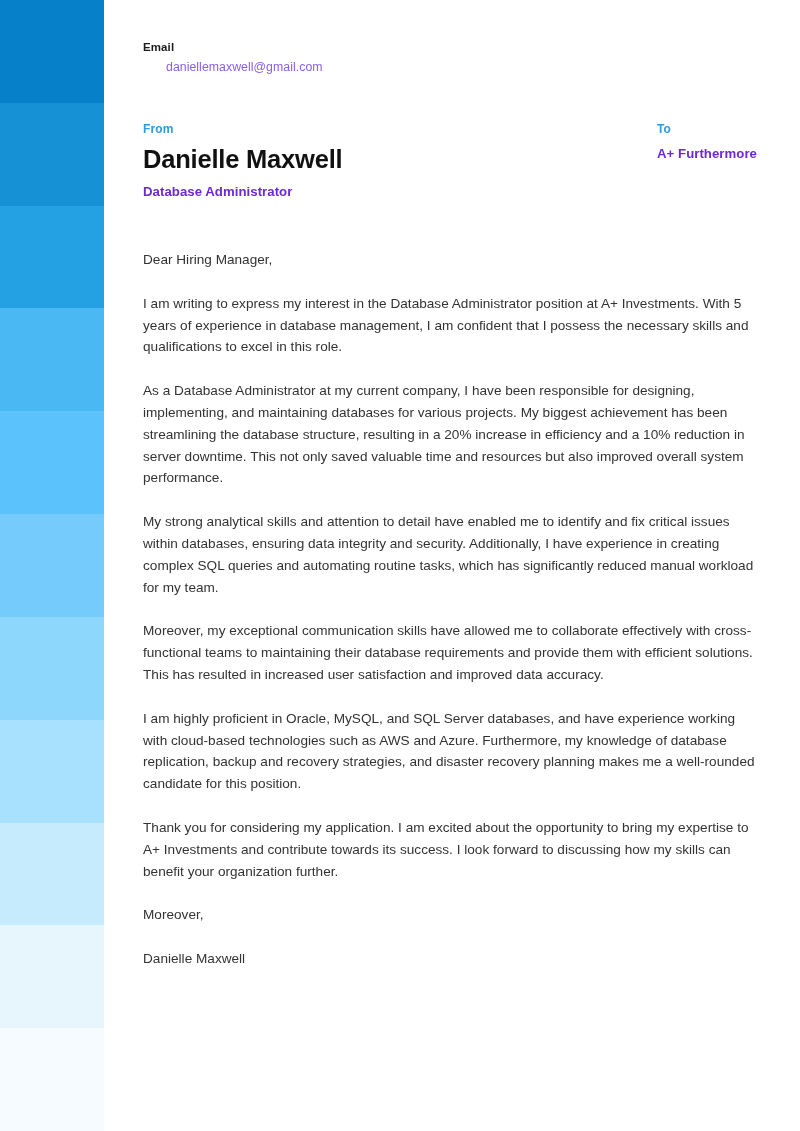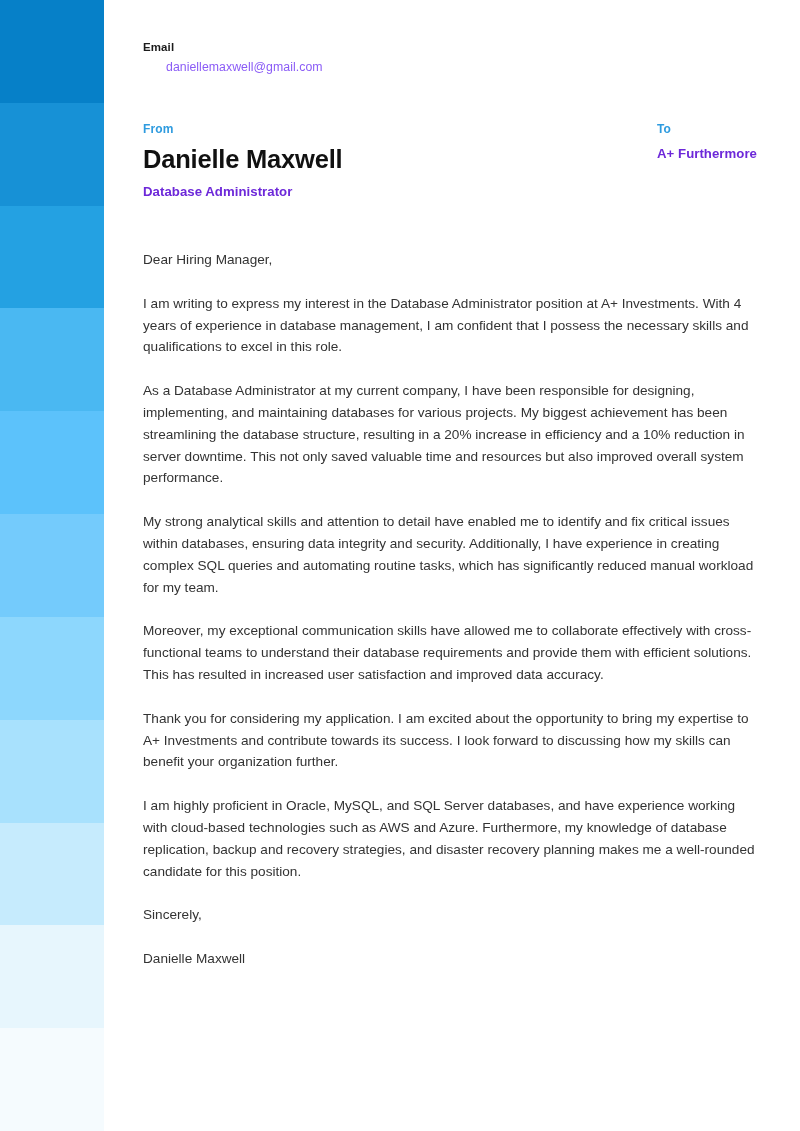--- a/index.html
+++ b/index.html
@@ -157,24 +157,24 @@
         <div class="party-sub">Database Administrator</div>
       </div>
       <div class="party-right">
         <div class="party-tag">To</div>
         <div class="party-sub">A+ Furthermore</div>
       </div>
     </div>
 
     <div class="letter">
       <p class="salutation">Dear Hiring Manager,</p>
-      <p>I am writing to express my interest in the Database Administrator position at A+ Investments. With 4 years of experience in database management, I am confident that I possess the necessary skills and qualifications to excel in this role.</p>
+      <p>I am writing to express my interest in the Database Administrator position at A+ Investments. With 5 years of experience in database management, I am confident that I possess the necessary skills and qualifications to excel in this role.</p>
       <p>As a Database Administrator at my current company, I have been responsible for designing, implementing, and maintaining databases for various projects. My biggest achievement has been streamlining the database structure, resulting in a 20% increase in efficiency and a 10% reduction in server downtime. This not only saved valuable time and resources but also improved overall system performance.</p>
       <p>My strong analytical skills and attention to detail have enabled me to identify and fix critical issues within databases, ensuring data integrity and security. Additionally, I have experience in creating complex SQL queries and automating routine tasks, which has significantly reduced manual workload for my team.</p>
-      <p>Moreover, my exceptional communication skills have allowed me to collaborate effectively with cross-functional teams to understand their database requirements and provide them with efficient solutions. This has resulted in increased user satisfaction and improved data accuracy.</p>
+      <p>Moreover, my exceptional communication skills have allowed me to collaborate effectively with cross-functional teams to maintaining their database requirements and provide them with efficient solutions. This has resulted in increased user satisfaction and improved data accuracy.</p>
+      <p>I am highly proficient in Oracle, MySQL, and SQL Server databases, and have experience working with cloud-based technologies such as AWS and Azure. Furthermore, my knowledge of database replication, backup and recovery strategies, and disaster recovery planning makes me a well-rounded candidate for this position.</p>
       <p>Thank you for considering my application. I am excited about the opportunity to bring my expertise to A+ Investments and contribute towards its success. I look forward to discussing how my skills can benefit your organization further.</p>
-      <p>I am highly proficient in Oracle, MySQL, and SQL Server databases, and have experience working with cloud-based technologies such as AWS and Azure. Furthermore, my knowledge of database replication, backup and recovery strategies, and disaster recovery planning makes me a well-rounded candidate for this position.</p>
-      <p class="closing-line">Sincerely,</p>
+      <p class="closing-line">Moreover,</p>
       <p class="signature">Danielle Maxwell</p>
     </div>
 
   </div>
 </div>
 
 </body></html>

